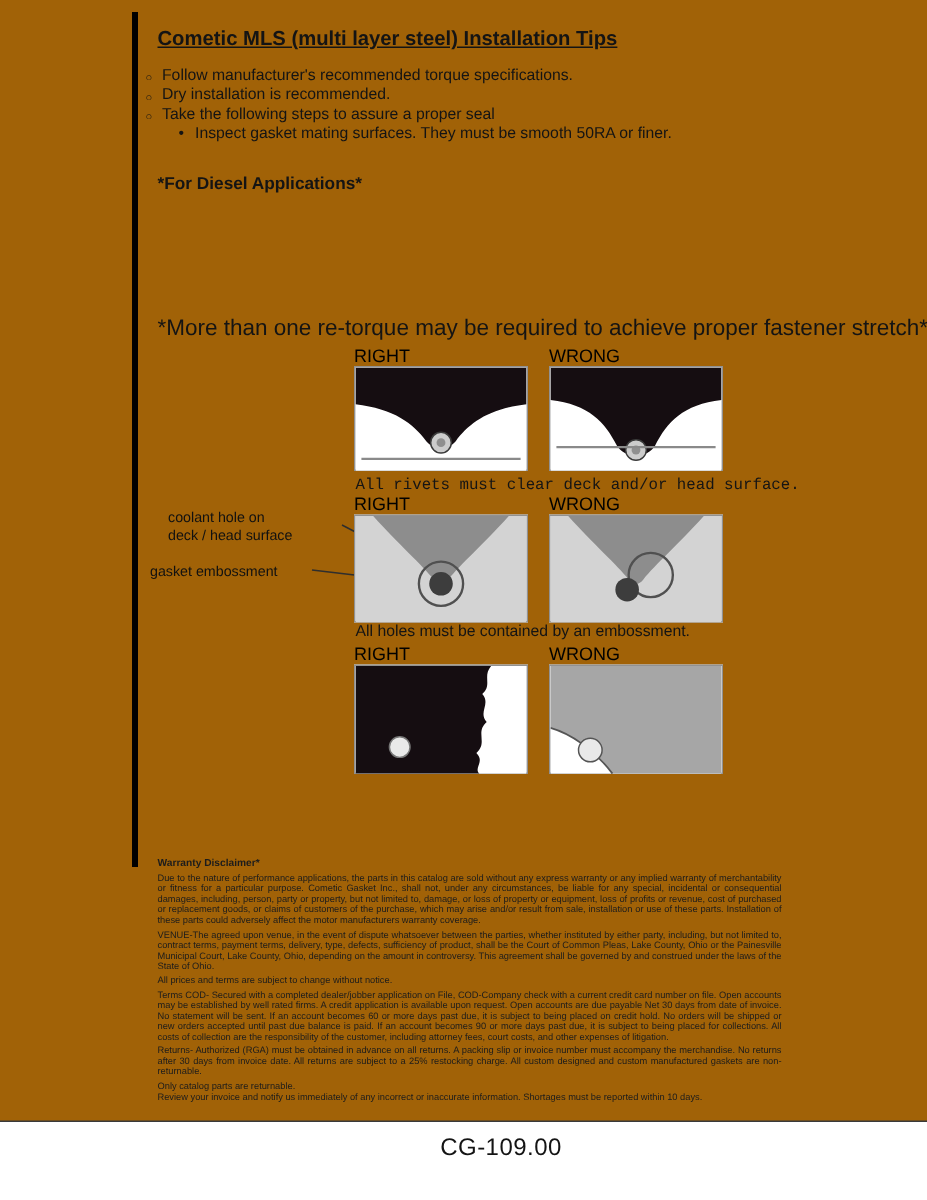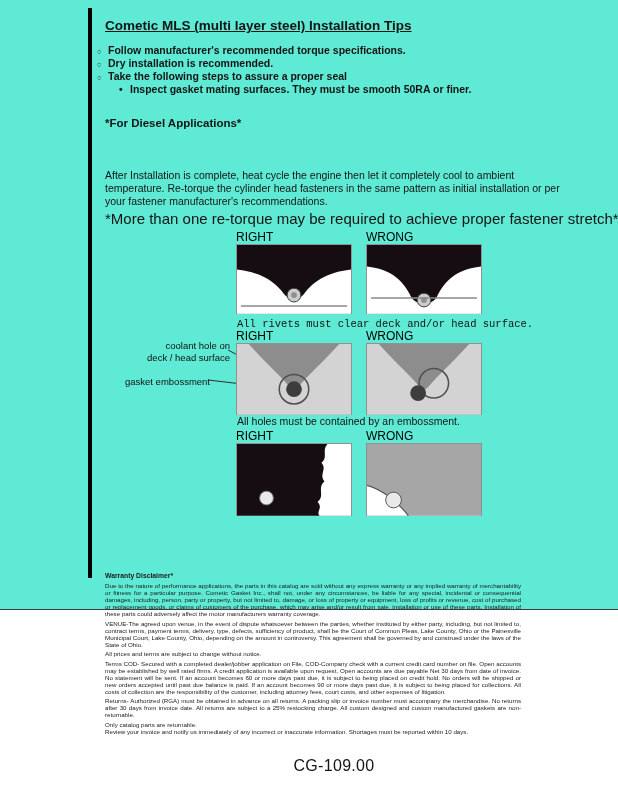--- a/index.html
+++ b/index.html
@@ -4,33 +4,33 @@
 <style>
   * { margin: 0; padding: 0; box-sizing: border-box; }
   html, body { background: #ffffff; }
   body {
     width: 618px; height: 800px;
     font-family: "Liberation Sans", sans-serif;
     color: #141414;
     position: relative;
     overflow: hidden;
   }
-  .page { position: absolute; left: 0; top: 0; width: 618px; height: 610px; background: #5eead4; }
+  .page { position: absolute; left: 0; top: 0; width: 618px; height: 748px; background: #a16207; }
 
   .leftbar { position: absolute; left: 88px; top: 8px; width: 4px; height: 570px; background: #000; }
   .bottom-edge { position: absolute; left: 0; bottom: 0; width: 618px; height: 1px; background: #3a3a3a; }
 
   .title {
     position: absolute; left: 105px; top: 18px;
     font-size: 13.5px; font-weight: bold; text-decoration: underline;
     white-space: nowrap;
   }
 
   .tips { position: absolute; left: 97px; top: 44px; width: 475px; list-style: none; font-size: 10.5px; }
-  .tips li { position: relative; padding-left: 11px; line-height: 13px; font-weight: bold; }
+  .tips li { position: relative; padding-left: 11px; line-height: 13px; }
   .tips li.l1::before { content: "○"; position: absolute; left: 0; top: 1px; font-size: 7.5px; }
   .tips li.l2 { margin-left: 22px; }
   .tips li.l2::before { content: "•"; position: absolute; left: 0; top: 0; font-size: 10.5px; }
 
   .diesel-heading { position: absolute; left: 105px; top: 117px; font-size: 11.5px; font-weight: bold; white-space: nowrap; }
   .para1 { position: absolute; left: 105px; top: 135px; width: 458px; font-size: 10.5px; line-height: 13px; }
   .para2 { position: absolute; left: 105px; top: 169px; width: 458px; font-size: 10.5px; line-height: 13px; }
   .note  { position: absolute; left: 105px; top: 210px; font-size: 15px; white-space: nowrap; }
 
   .figures { position: absolute; left: 0; top: 228px; width: 618px; height: 335px; }
@@ -46,21 +46,21 @@
   .fi-r2 { left: 236px; top: 115px; height: 72px; }
   .fi-w2 { left: 366px; top: 115px; height: 72px; }
   .fi-r3 { left: 236px; top: 215px; height: 73px; }
   .fi-w3 { left: 366px; top: 215px; height: 73px; }
 
   .fig-caption { position: absolute; font-size: 10.5px; line-height: 12.5px; }
   .fc-1 { left: 237px; top: 90px;  white-space: nowrap; font-family: Liberation Mono, monospace; }
   .fc-2 { left: 237px; top: 187px; white-space: nowrap; }
   .fc-3 { left: 237px; top: 292px; width: 240px; }
 
-  .callout { position: absolute; font-size: 9.5px; line-height: 11.5px; text-align: right; color: #111; }
+  .callout { position: absolute; font-size: 9.5px; line-height: 11.5px; color: #111; }
   .co-1 { left: 112px; top: 112px; width: 118px; }
   .co-2 { left: 100px; top: 148px; width: 110px; }
   .connector { position: absolute; left: 190px; top: 108px; width: 110px; height: 64px; }
 
   .disclaimer { position: absolute; left: 105px; top: 572px; width: 416px; font-size: 6.2px; line-height: 7px; color: #1c1c1c; text-align: justify; }
   .disclaimer .dh { font-size: 6.8px; font-weight: bold; margin-bottom: 3px; text-align: left; }
   .disclaimer p { margin-bottom: 2.5px; }
   .disclaimer p.tight { margin-bottom: 0; }
 
   .footer { position: absolute; left: 105px; top: 757px; width: 458px; text-align: center; font-size: 16px; letter-spacing: 0.3px; }
@@ -76,21 +76,20 @@
   <h1 class="title">Cometic MLS (multi layer steel) Installation Tips</h1>
 
   <ul class="tips">
     <li class="l1">Follow manufacturer's recommended torque specifications.</li>
     <li class="l1">Dry installation is recommended.</li>
     <li class="l1">Take the following steps to assure a proper seal</li>
     <li class="l2">Inspect gasket mating surfaces.  They must be smooth 50RA or finer.</li>
   </ul>
 
   <div class="diesel-heading">*For Diesel Applications*</div>
-  <p class="para2">After Installation is complete, heat cycle the engine then let it completely cool to ambient temperature. Re-torque the cylinder head fasteners in the same pattern as initial installation or per your fastener manufacturer's recommendations.</p>
   <div class="note">*More than one re-torque may be required to achieve proper fastener stretch*</div>
 
   <div class="figures">
 
     <div class="fig-label fl-r1">RIGHT</div>
     <div class="fig-label fl-w1">WRONG</div>
 
     <div class="fig-img fi-r1">
       <svg viewBox="0 0 116 70">
         <rect width="116" height="70" fill="#ffffff"></rect>

